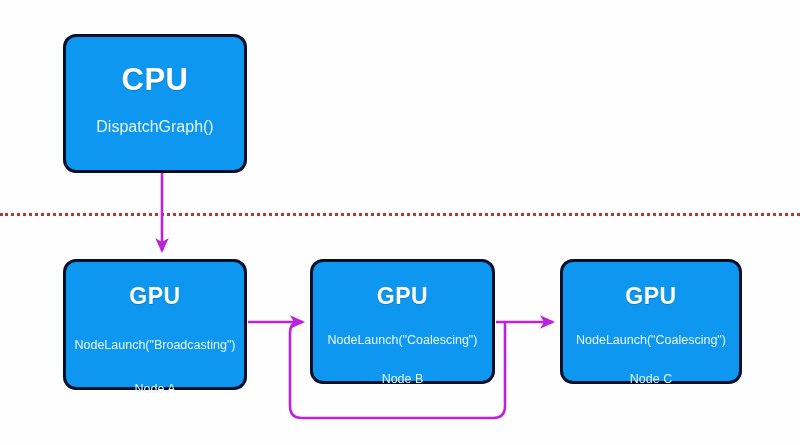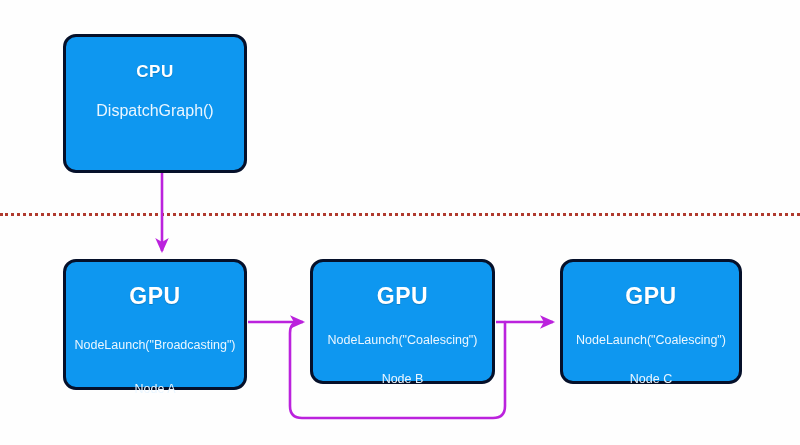--- a/index.html
+++ b/index.html
@@ -47,21 +47,21 @@
     line-height: 1.45;
   }
   #cpu-box {
     left: 63px;
     top: 34px;
     width: 184px;
     height: 139px;
     justify-content: flex-start;
   }
   #cpu-box .node-title {
-    font-size: 17px;
+    font-size: 31px;
     margin-top: 25px;
   }
   #cpu-box .node-sub {
     font-size: 16px;
     margin-top: 17px;
   }
   .gpu-box {
     top: 259px;
   }
   #gpu-a-box {

